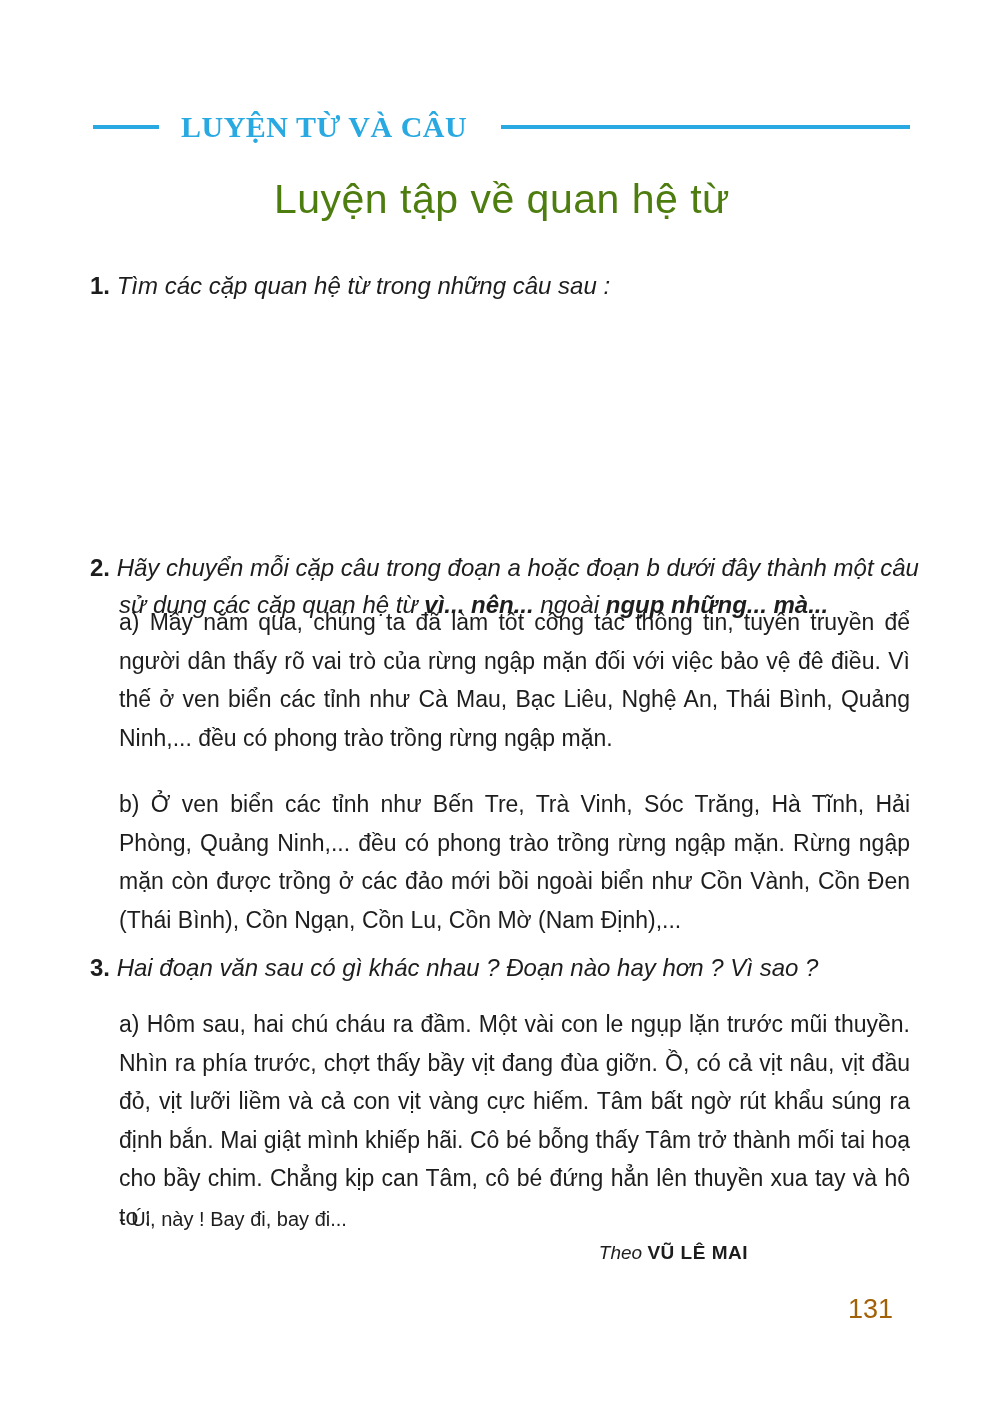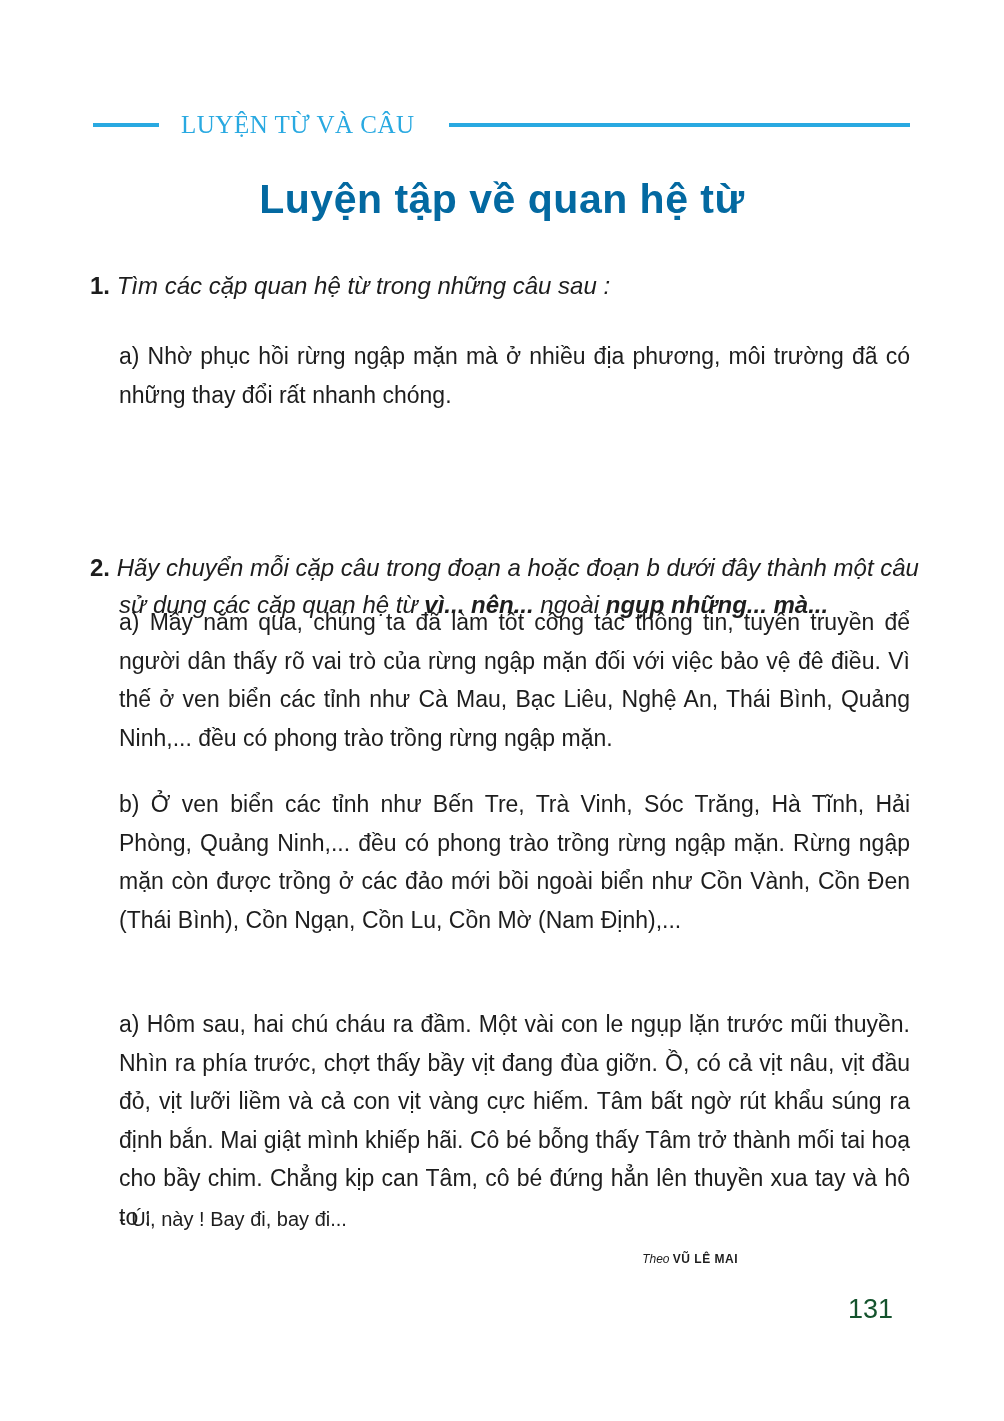--- a/index.html
+++ b/index.html
@@ -18,87 +18,85 @@
   
   .header{
     position:absolute;top:112px;left:93px;right:94px;
     display:flex;align-items:center;
   }
   .rule{height:4px;background:var(--accent);}
   .rule-short{width:66px;margin-right:22px;}
   .rule-long{flex:1;margin-left:34px;}
   .header-label{
     font-family:"Liberation Serif","DejaVu Serif",serif;
-    font-weight:normal;font-size:25px;line-height:1;
+    font-weight:bold;font-size:30px;line-height:1;
     color:var(--accent);white-space:nowrap;letter-spacing:0.5px;
   }
   
   .title{
     position:absolute;top:176px;left:0;width:100%;
     text-align:center;
-    font-size:41px;font-weight:700;color:#0369a1;
+    font-size:41px;font-weight:400;color:#4d7c0f;
     letter-spacing:0.5px;
   }
   
   .block{position:absolute;left:90px;width:820px;}
   .prompt{
     font-size:24px;font-style:italic;line-height:37px;
     padding-left:29px;text-indent:-29px;
     text-align:left;margin:0;
   }
   .prompt .num{font-style:normal;font-weight:bold;}
   .prompt b{font-weight:bold;margin-top:12px;}
   .para{
     font-size:23px;line-height:38.5px;
     margin:0 0 0 29px;text-align:justify;
   }
   .dialogue{
     font-size:20px;line-height:38.5px;
     margin:0 0 0 29px;text-align:left;
   }
   .attribution{
-    font-size:12px;text-align:right;padding-right:160px;margin:12px;
+    font-size:19px;text-align:right;padding-right:160px;margin:2px;
   }
   .attribution .prefix{font-style:italic;font-weight:400;}
   .attribution .name{font-weight:bold;letter-spacing:0.5px;}
   .page-number{
     position:absolute;top:1294px;right:111px;
-    font-size:27px;color:#14532d;
+    font-size:27px;color:#a16207;
   }
 </style>
 </head>
 <body>
 
 <div class="page">
 
   <div class="header">
     <div class="rule rule-short"></div>
     <div class="header-label">LUYỆN TỪ VÀ CÂU</div>
     <div class="rule rule-long"></div>
   </div>
 
   <div class="title">Luyện tập về quan hệ từ</div>
 
   <p class="block prompt" style="top:267px"><span class="num">1.</span>&nbsp;<span>Tìm các cặp quan hệ từ trong những câu sau :</span></p>
 
-  <div class="block" style="top:337px">
-    <p class="para"><span>a)</span>&nbsp;<span>Nhờ phục hồi rừng ngập mặn mà ở nhiều địa phương, môi trường đã có những thay đổi rất nhanh chóng.</span></p>
-  </div>
 
 
   <p class="block prompt" style="top:549px"><span class="num">2.</span>&nbsp;<span>Hãy chuyển mỗi cặp câu trong đoạn a hoặc đoạn b dưới đây thành một câu sử dụng các cặp quan hệ từ </span><b>vì... nên...</b><span> ngoài </span><b>ngụp những... mà...</b></p>
 
   <div class="block" style="top:603px">
     <p class="para"><span>a)</span>&nbsp;<span>Mấy năm qua, chúng ta đã làm tốt công tác thông tin, tuyên truyền để người dân thấy rõ vai trò của rừng ngập mặn đối với việc bảo vệ đê điều. Vì thế ở ven biển các tỉnh như Cà Mau, Bạc Liêu, Nghệ An, Thái Bình, Quảng Ninh,... đều có phong trào trồng rừng ngập mặn.</span></p>
   </div>
 
   <div class="block" style="top:785px">
     <p class="para"><span>b)</span>&nbsp;<span>Ở ven biển các tỉnh như Bến Tre, Trà Vinh, Sóc Trăng, Hà Tĩnh, Hải Phòng, Quảng Ninh,... đều có phong trào trồng rừng ngập mặn. Rừng ngập mặn còn được trồng ở các đảo mới bồi ngoài biển như Cồn Vành, Cồn Đen (Thái Bình), Cồn Ngạn, Cồn Lu, Cồn Mờ (Nam Định),...</span></p>
   </div>
 
+  <p class="block prompt" style="top:949px"><span class="num">3.</span>&nbsp;<span>Hai đoạn văn sau có gì khác nhau ? Đoạn nào hay hơn ? Vì sao ?</span></p>
 
   <div class="block" style="top:1005px">
     <p class="para"><span>a)</span>&nbsp;<span>Hôm sau, hai chú cháu ra đầm. Một vài con le ngụp lặn trước mũi thuyền. Nhìn ra phía trước, chợt thấy bầy vịt đang đùa giỡn. Ồ, có cả vịt nâu, vịt đầu đỏ, vịt lưỡi liềm và cả con vịt vàng cực hiếm. Tâm bất ngờ rút khẩu súng ra định bắn. Mai giật mình khiếp hãi. Cô bé bỗng thấy Tâm trở thành mối tai hoạ cho bầy chim. Chẳng kịp can Tâm, cô bé đứng hẳn lên thuyền xua tay và hô to :</span></p>
   </div>
 
   <div class="block" style="top:1200px">
     <p class="dialogue">- Úi, này ! Bay đi, bay đi...</p>
   </div>
 
   <div class="block" style="top:1240px">

